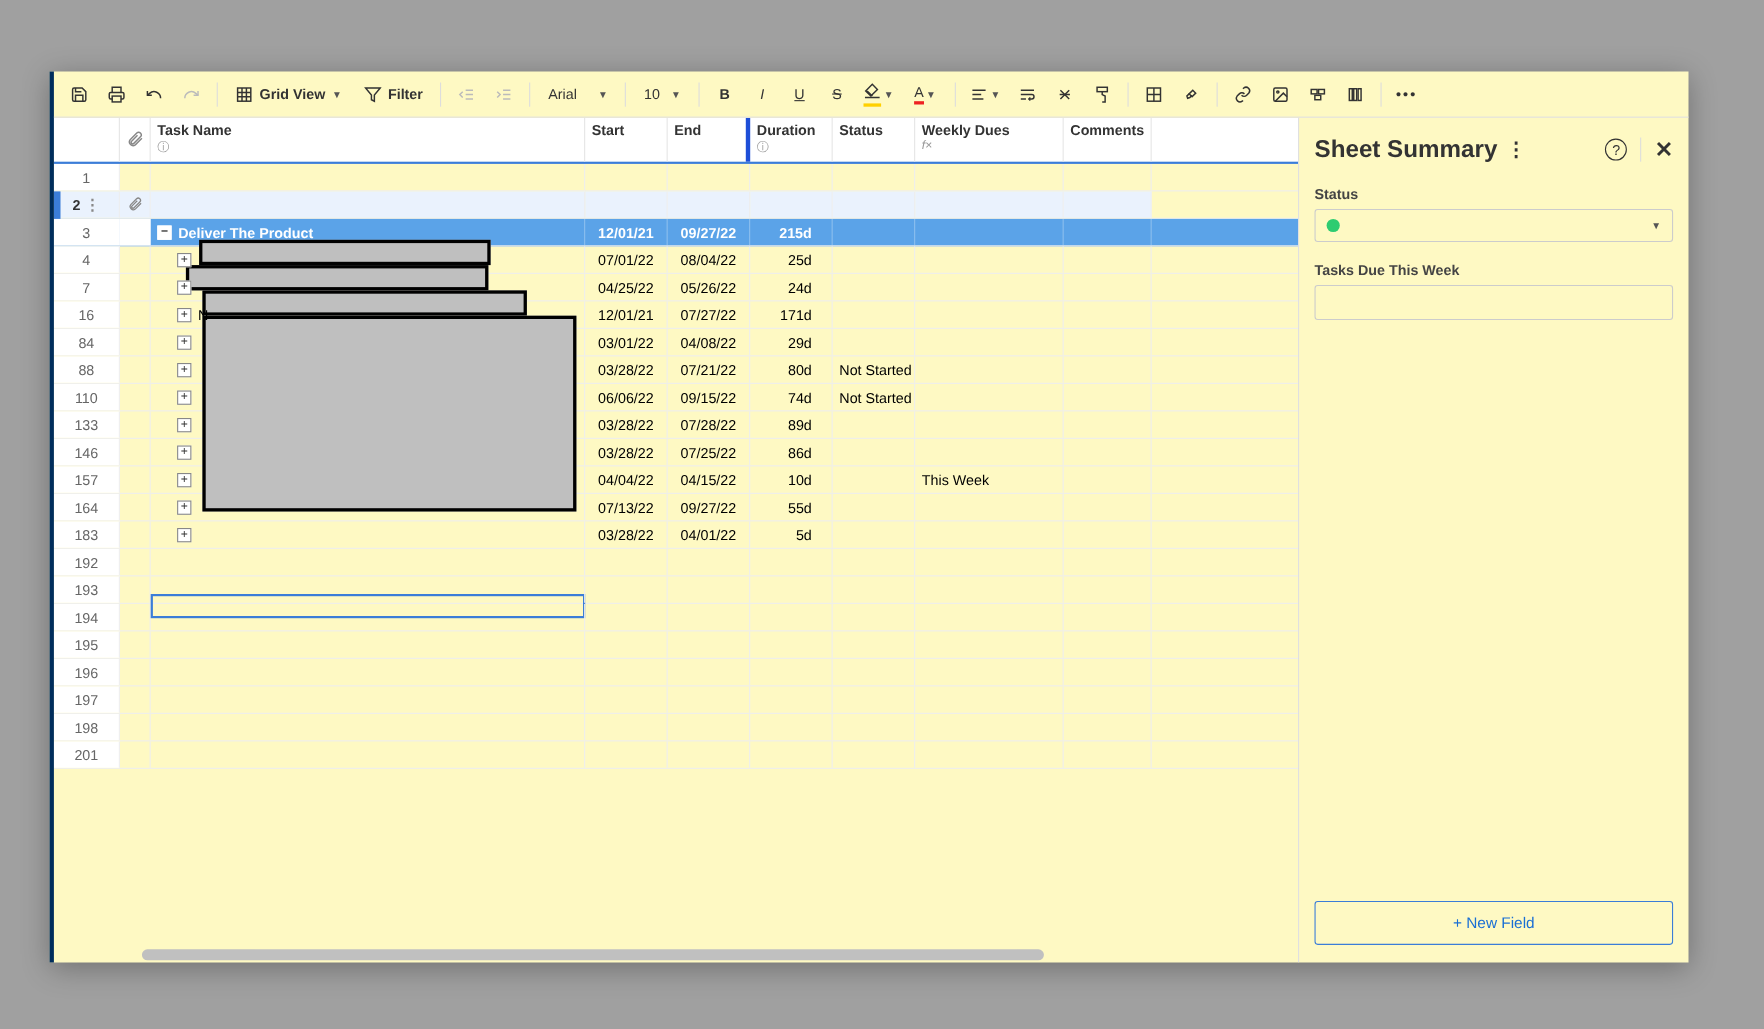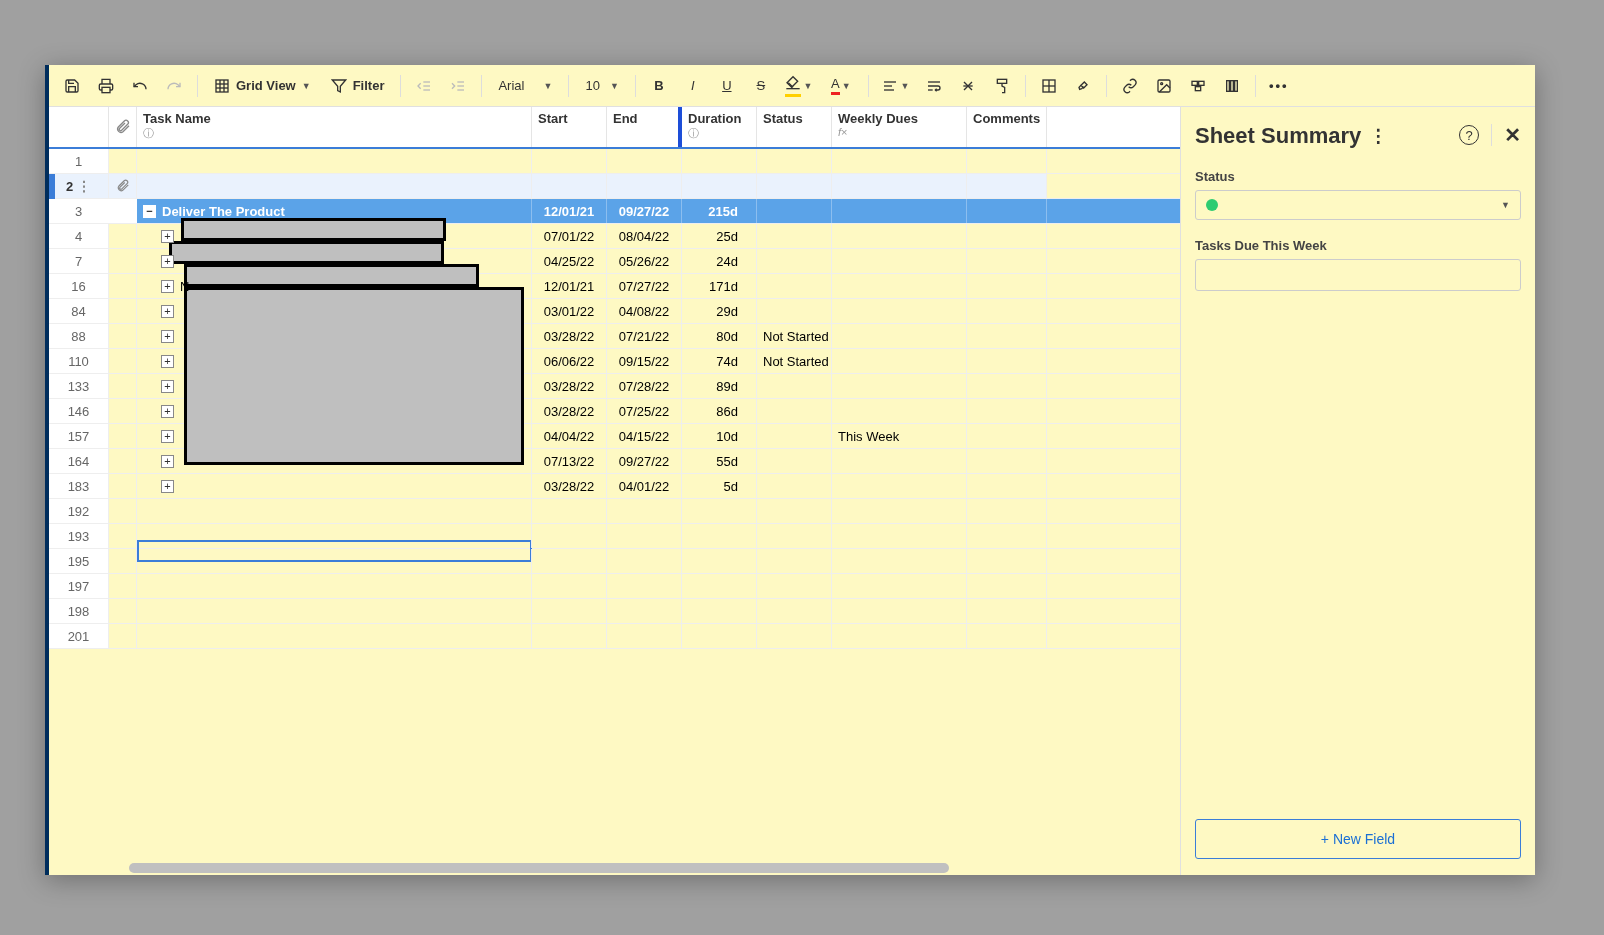--- a/index.html
+++ b/index.html
@@ -152,21 +152,21 @@
 }
 
 .side-panel {
   width: 355px;
   border-left: 1px solid #e0e0e0;
   display:flex;
   flex-direction:column;
   padding: 16px 14px;
   font-size: 13px;
 }
-.sp-header { display:flex; align-items:flex-start; justify-content:space-between; margin-bottom: 20px;}
+.sp-header { display:flex; align-items:center; justify-content:space-between; margin-bottom: 20px;}
 .sp-title { font-size: 22px; font-weight: bold; color:#333; display:flex; align-items:center; gap:8px;}
 .sp-icons { display:flex; align-items:center; gap:12px; }
 .sp-btn { cursor:pointer; color:#333; font-size:16px; }
 .sp-field-label { font-weight:bold; color:#444; margin-bottom:6px; font-size:13px;}
 .sp-status-select {
   border:1px solid #ccc; border-radius:3px; height:30px; display:flex;
   align-items:center; padding:0 10px; justify-content:space-between; margin-bottom:18px;
 }
 .status-dot { width:12px; height:12px; border-radius:50%; background:#2ecc71; }
 .sp-input { border:1px solid #ccc; border-radius:3px; height:32px; width:100%; }
@@ -625,21 +625,47 @@
               <span></span>
             </div>
             <div class="cell start"></div>
             <div class="cell end"></div>
             <div class="cell duration"></div>
             <div class="cell status"></div>
             <div class="cell weekly"></div>
             <div class="cell comments"></div>
           </div>
           <div class="grid-row">
+            <div class="cell rownum">194</div>
+            <div class="cell attach"></div>
+            <div class="cell task" style="padding-left: 6px;">
+              <span></span>
+            </div>
+            <div class="cell start"></div>
+            <div class="cell end"></div>
+            <div class="cell duration"></div>
+            <div class="cell status"></div>
+            <div class="cell weekly"></div>
+            <div class="cell comments"></div>
+          </div>
+          <div class="grid-row">
             <div class="cell rownum">195</div>
+            <div class="cell attach"></div>
+            <div class="cell task" style="padding-left: 6px;">
+              <span></span>
+            </div>
+            <div class="cell start"></div>
+            <div class="cell end"></div>
+            <div class="cell duration"></div>
+            <div class="cell status"></div>
+            <div class="cell weekly"></div>
+            <div class="cell comments"></div>
+          </div>
+          <div class="grid-row">
+            <div class="cell rownum">196</div>
             <div class="cell attach"></div>
             <div class="cell task" style="padding-left: 6px;">
               <span></span>
             </div>
             <div class="cell start"></div>
             <div class="cell end"></div>
             <div class="cell duration"></div>
             <div class="cell status"></div>
             <div class="cell weekly"></div>
             <div class="cell comments"></div>

